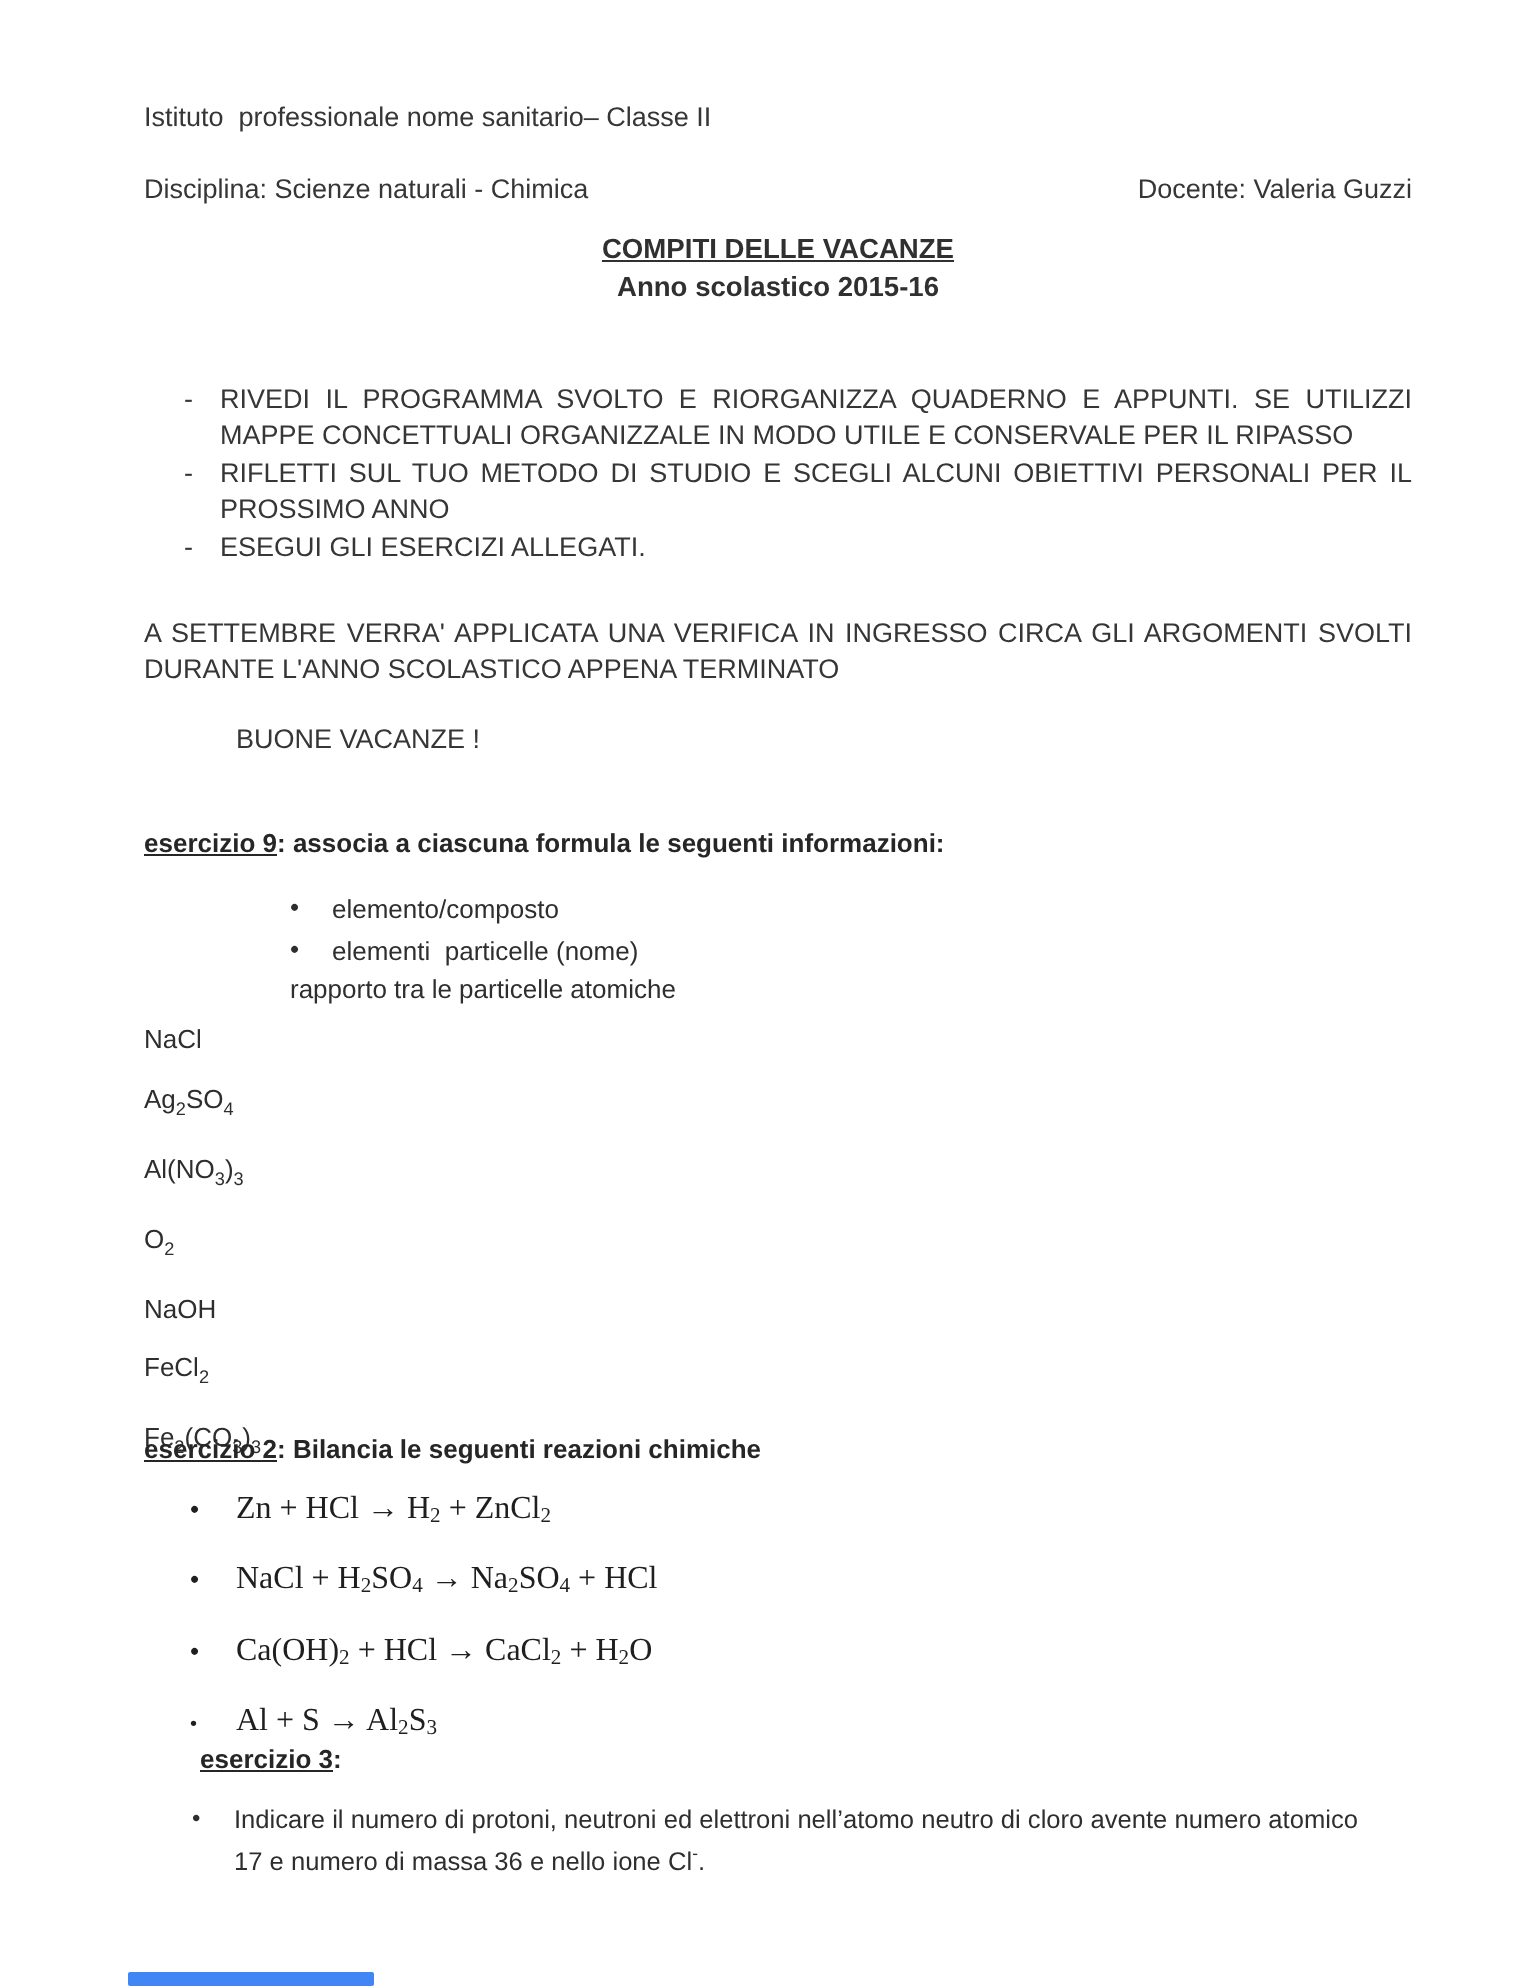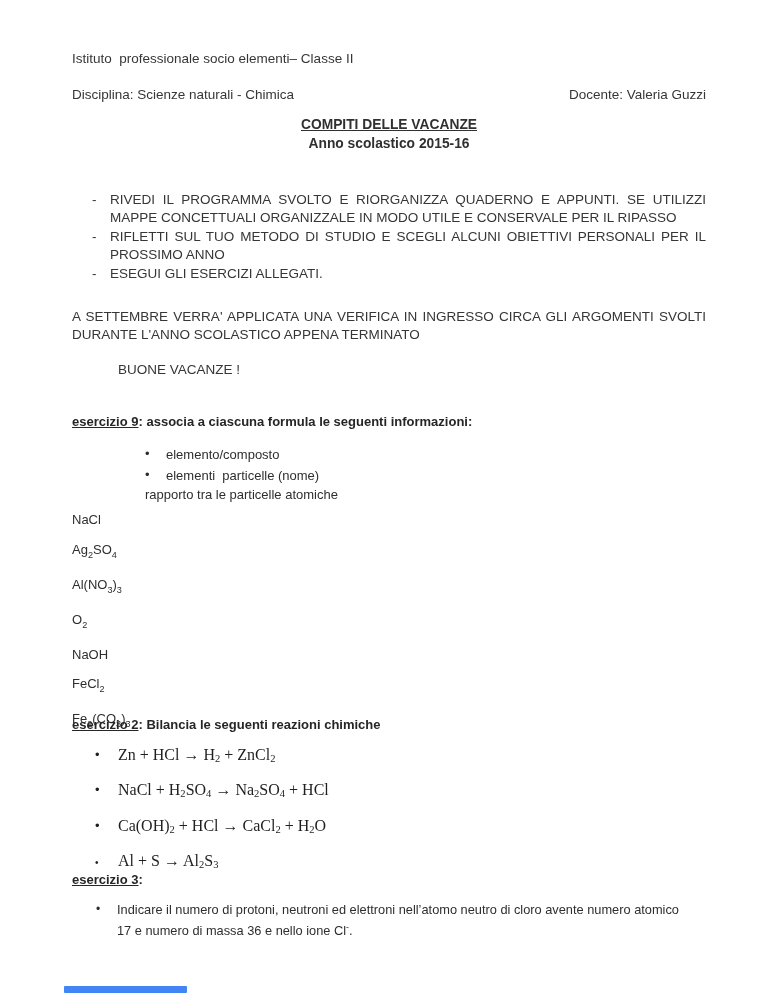--- a/index.html
+++ b/index.html
@@ -30,21 +30,21 @@
   .dashlist li { position: relative; padding-left: 38px; }
   .dashlist .dash { position: absolute; left: 20px; top: 0; }
 
   .notice   { top: 308px; left: 72px; width: 634px; margin: 0;
               font-size: 13.5px; line-height: 18.4px; }
   .greeting { top: 362px; left: 118px; margin: 0; font-size: 13.5px; }
 
   .exhead { left: 72px; margin: 0; font-size: 13px; font-weight: bold; color: #262626; }
   .exhead1 { top: 414px; }
   .exhead2 { top: 717px; }
-  .exhead3 { top: 872px; }
+  .exhead3 { top: 872px; margin-left: 28px; }
 
   .dotlist { list-style: none; margin: 0; padding: 0; font-size: 13px; color: #2e2e2e; }
   .dotlist1 { top: 445px; left: 72px; width: 600px; line-height: 20.5px; }
   .dotlist1 li { position: relative; padding-left: 94px; }
   .dotlist1 .dot { position: absolute; left: 73px; top: -1px; font-size: 13px; }
 
   .formulas { top: 513px; left: 72px; width: 300px; font-size: 13px; color: #2e2e2e; }
   .formulas .formula { margin-bottom: 16.5px; line-height: 13px; }
   .formulas sub { font-size: 70%; }
 
@@ -61,21 +61,21 @@
   .ex3list .dot { position: absolute; left: 24px; top: -1px; font-size: 12px; }
   .ex3list sup { font-size: 68%; }
 
   .progress-bar { top: 986px; left: 64px; width: 123px; height: 7px; border-radius: 1px; }
 </style>
 </head>
 <body>
 
 <div class="page">
 
-  <div class="abs head1 prewrap">Istituto  professionale socio elementi– Classe II</div>
+  <div class="abs head1 prewrap">Istituto  professionale nome sanitario– Classe II</div>
 
   <div class="abs head2">
     <span>Disciplina: Scienze naturali - Chimica</span>
     <span>Docente: Valeria Guzzi</span>
   </div>
 
   <div class="abs title">COMPITI DELLE VACANZE</div>
   <div class="abs subtitle">Anno scolastico 2015-16</div>
 
   <ul class="abs dashlist">

